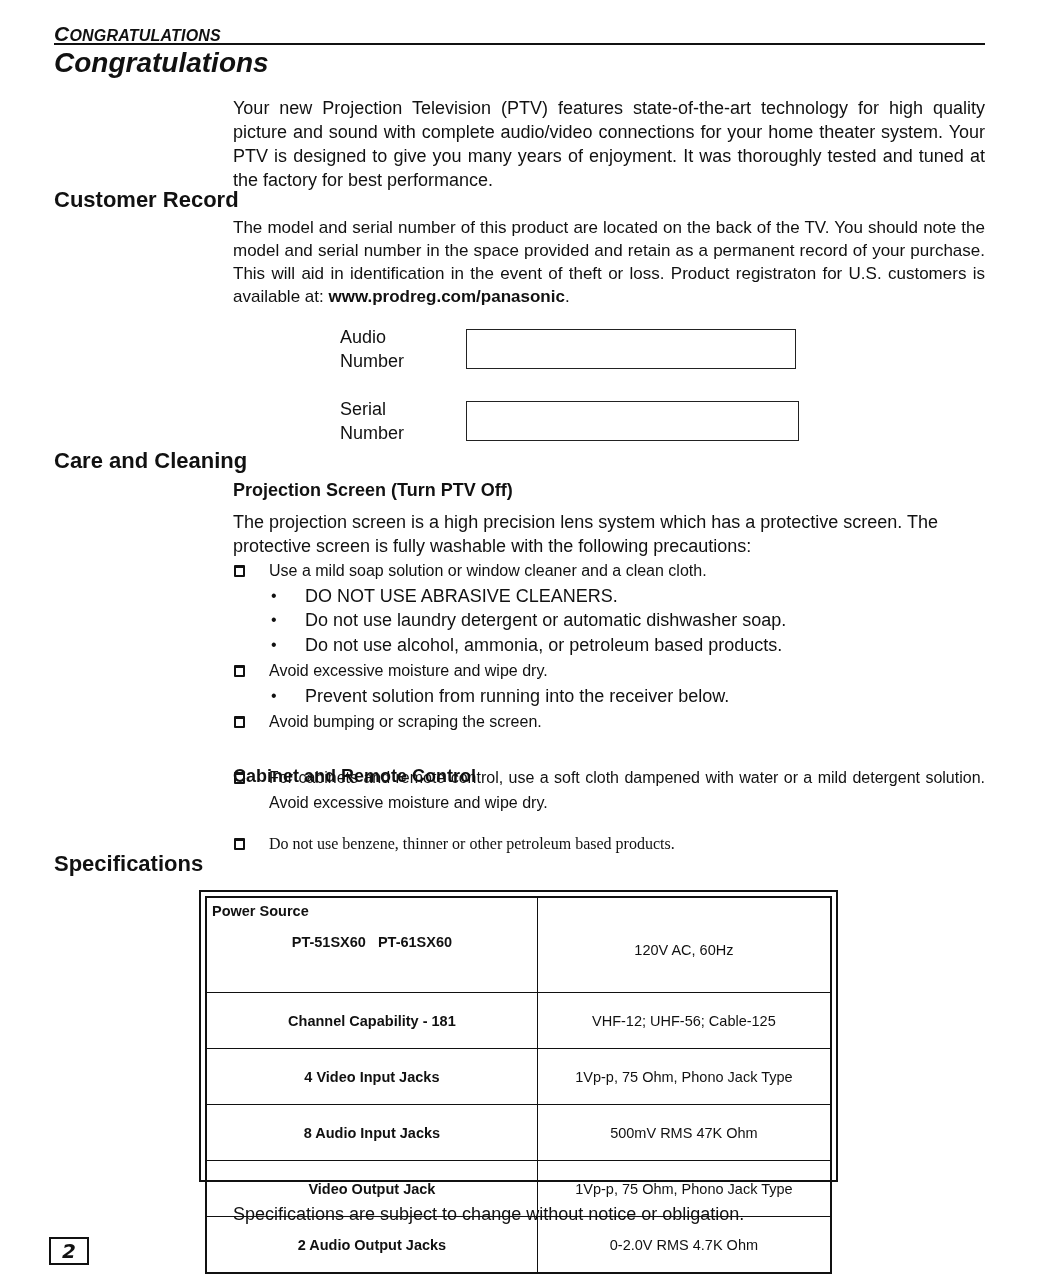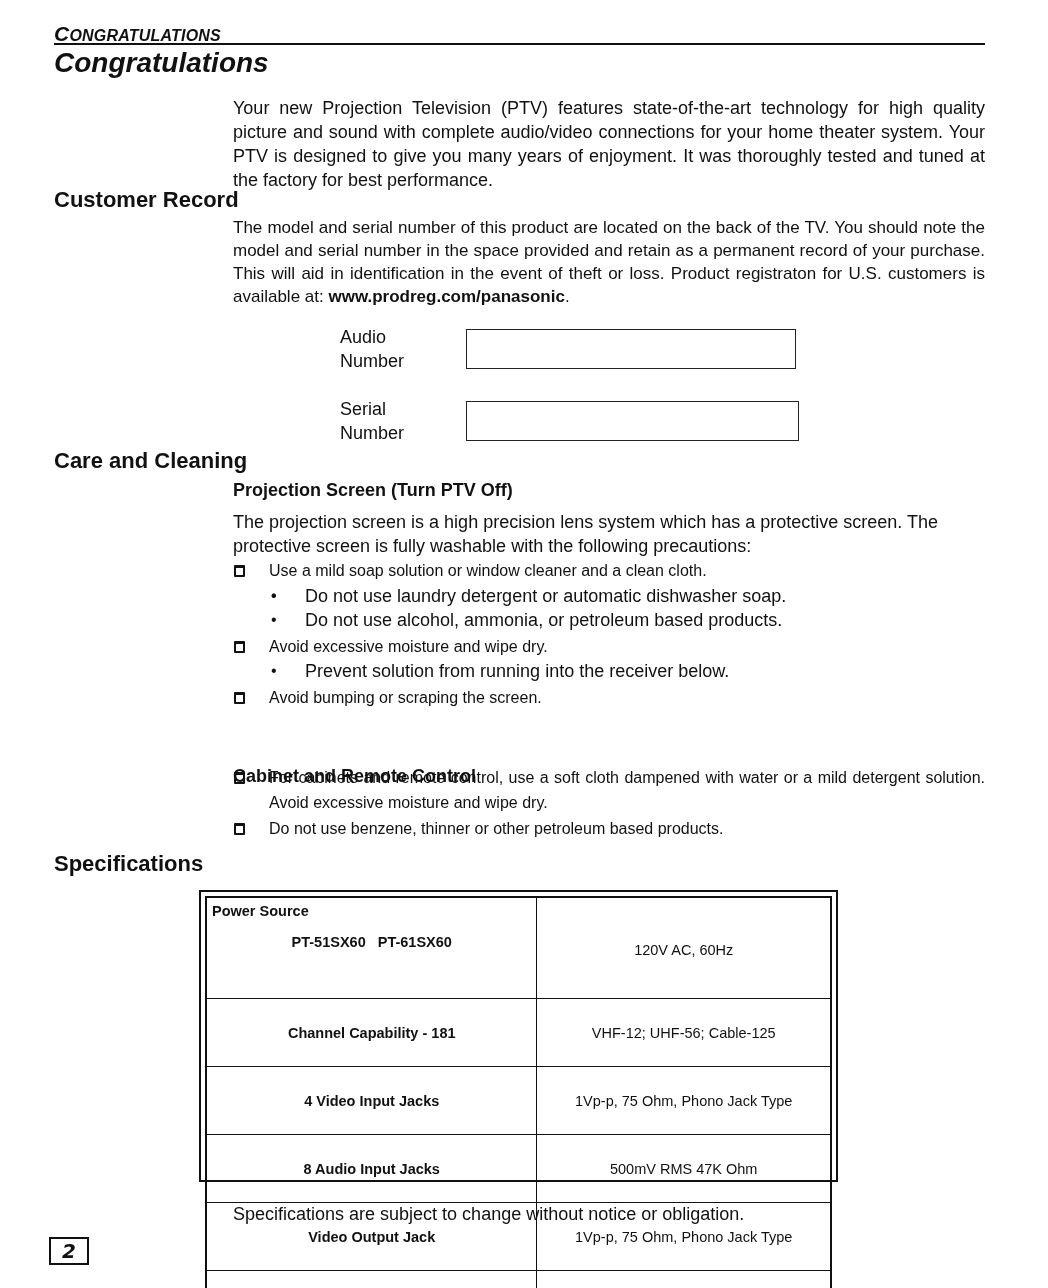--- a/index.html
+++ b/index.html
@@ -108,21 +108,21 @@
       left: 4px; top: 4px;
       width: 627px;
       border-collapse: collapse;
       border: 2px solid #111;
     }
     .spec-table td {
       border: 1.5px solid #111;
       font-size: 14.5px;
       text-align: center;
       height: 35px;
-      padding: 16px;
+      padding: 10px;
     }
     .spec-table td.label { font-weight: bold; width: 333px; }
     .spec-table td.value { width: 294px; }
     .spec-table tr.first td { height: 64px; }
     .power-cell { position: relative; }
     .power-cell .ps-title {
       position: absolute; left: 5px; top: 5px;
       font-weight: bold; font-size: 14.5px;
     }
     .power-cell .ps-models {
@@ -178,20 +178,21 @@
 <div class="abs subheading" style="top:478px;">Projection Screen (Turn PTV Off)</div>
 <div class="abs body-text" style="top:510px; text-align:left;">The projection screen is a high precision lens system which has a protective screen. The protective screen is fully washable with the following precautions:</div>
 
 <div class="abs list-block" style="top:559px;">
   <div class="item">
     <span class="box"></span>
     <span>Use a mild soap solution or window cleaner and a clean cloth.</span>
   </div>
   <div class="subitem">
     <span class="bullet">•</span>
+    <span>DO NOT USE ABRASIVE CLEANERS.</span>
   </div>
   <div class="subitem">
     <span class="bullet">•</span>
     <span>Do not use laundry detergent or automatic dishwasher soap.</span>
   </div>
   <div class="subitem">
     <span class="bullet">•</span>
     <span>Do not use alcohol, ammonia, or petroleum based products.</span>
   </div>
   <div class="item" style="margin-top:2px;">
@@ -207,21 +208,21 @@
     <span>Avoid bumping or scraping the screen.</span>
   </div>
 </div>
 
 <div class="abs subheading" style="top:740px;margin-top:24px;">Cabinet and Remote Control</div>
 <div class="abs list-block" style="top:766px; width:752px;">
   <div class="item" style="text-align:justify;">
     <span class="box"></span>
     <span>For cabinets and remote control, use a soft cloth dampened with water or a mild detergent solution.  Avoid excessive moisture and wipe dry.</span>
   </div>
-  <div class="item" style="margin-top:2px;">
+  <div class="item" style="margin-top:17px;font-family:Liberation Serif, serif;">
     <span class="box"></span>
     <span>Do not use benzene, thinner or other petroleum based products.</span>
   </div>
 </div>
 
 <div class="abs section-heading" style="top:851px;">Specifications</div>
 
 <div class="abs table-outer">
   <table class="spec-table">
     <tbody>

